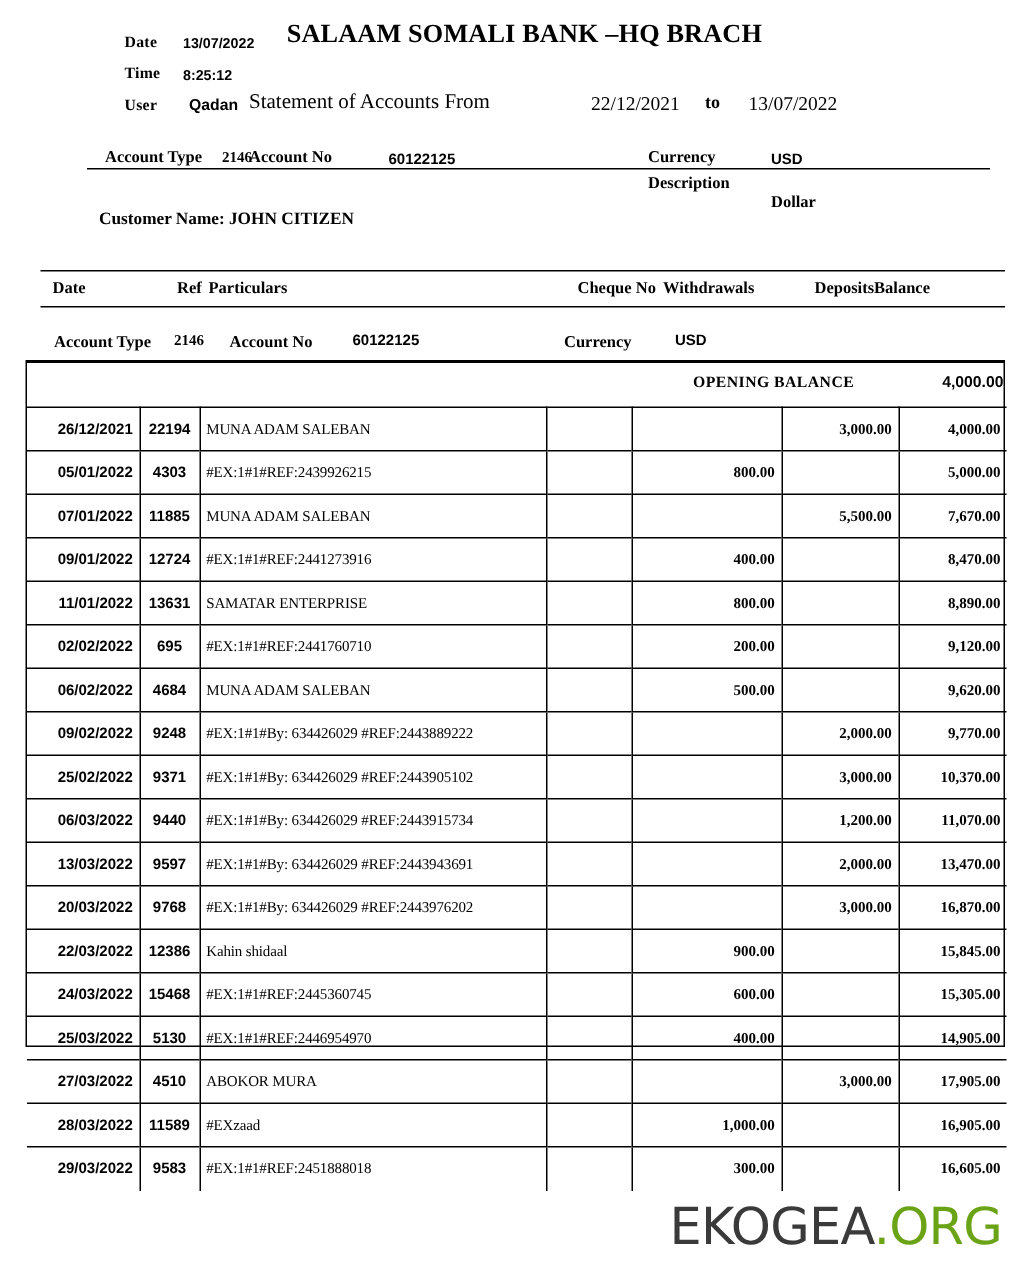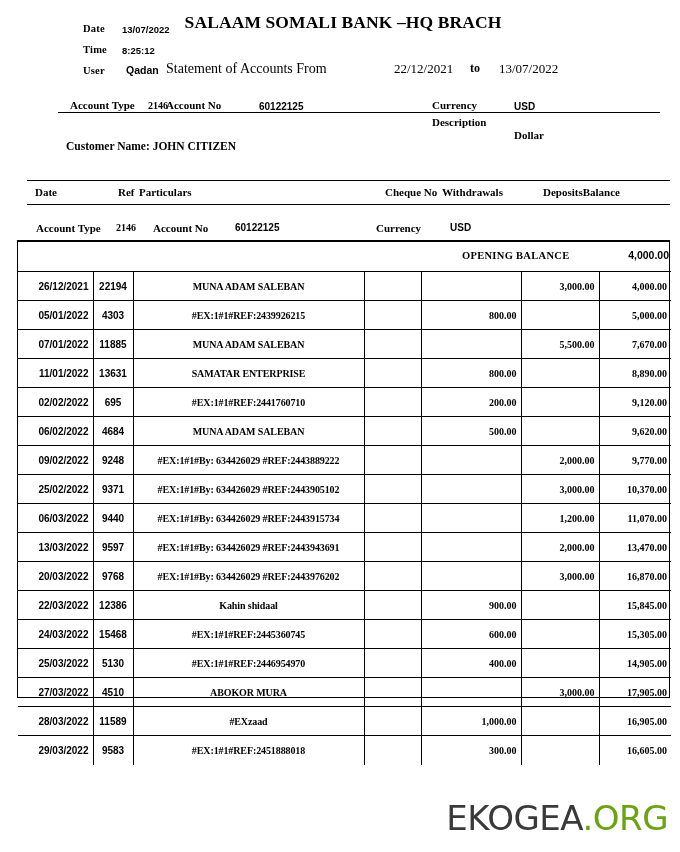--- a/index.html
+++ b/index.html
@@ -41,21 +41,21 @@
   .lbl-user  { left: 83px;  top: 65px; }
   .val-date  { left: 122px; top: 24px; }
   .val-time  { left: 122px; top: 45px; }
   .val-user  { left: 126px; top: 64px; font-size: 10.5px; }
 
   .bank-title {
     position: absolute;
     left: 178px;
     top: 12px;
     width: 330px;
-    text-align: center;
+    text-align: right;
     font-family: "Liberation Serif", serif;
     font-weight: bold;
     font-size: 17.5px;
     letter-spacing: 0.1px;
     white-space: nowrap;
   }
 
   .stmt-line {
     position: absolute;
     top: 61px;
@@ -224,23 +224,23 @@
     vertical-align: bottom;
   }
   td.c-ref {
     font-family: "Liberation Sans", sans-serif;
     font-weight: bold;
     font-size: 11px;
     text-align: center;
   }
   td.c-part {
     font-family: "Liberation Serif", serif;
-    font-weight: bold;
+    font-weight: normal;
     font-size: 10.5px;
-    text-align: center;
+    text-align: left;
     padding-left: 7px;
     letter-spacing: -0.1px;
     margin-left: 14px;
   }
   td.c-with, td.c-dep, td.c-bal {
     font-family: Liberation Serif, serif;
     font-weight: bold;
     font-size: 10.5px;
     text-align: right;
     padding-right: 5px;
@@ -345,20 +345,29 @@
         <tr>
           <td class="c-date">07/01/2022</td>
           <td class="c-ref">11885</td>
           <td class="c-part">MUNA ADAM SALEBAN</td>
           <td class="c-chq"></td>
           <td class="c-with"></td>
           <td class="c-dep">5,500.00</td>
           <td class="c-bal">7,670.00</td>
         </tr>
         <tr>
+          <td class="c-date">09/01/2022</td>
+          <td class="c-ref">12724</td>
+          <td class="c-part">#EX:1#1#REF:2441273916</td>
+          <td class="c-chq"></td>
+          <td class="c-with">400.00</td>
+          <td class="c-dep"></td>
+          <td class="c-bal">8,470.00</td>
+        </tr>
+        <tr>
           <td class="c-date">11/01/2022</td>
           <td class="c-ref">13631</td>
           <td class="c-part">SAMATAR ENTERPRISE</td>
           <td class="c-chq"></td>
           <td class="c-with">800.00</td>
           <td class="c-dep"></td>
           <td class="c-bal">8,890.00</td>
         </tr>
         <tr>
           <td class="c-date">02/02/2022</td>

